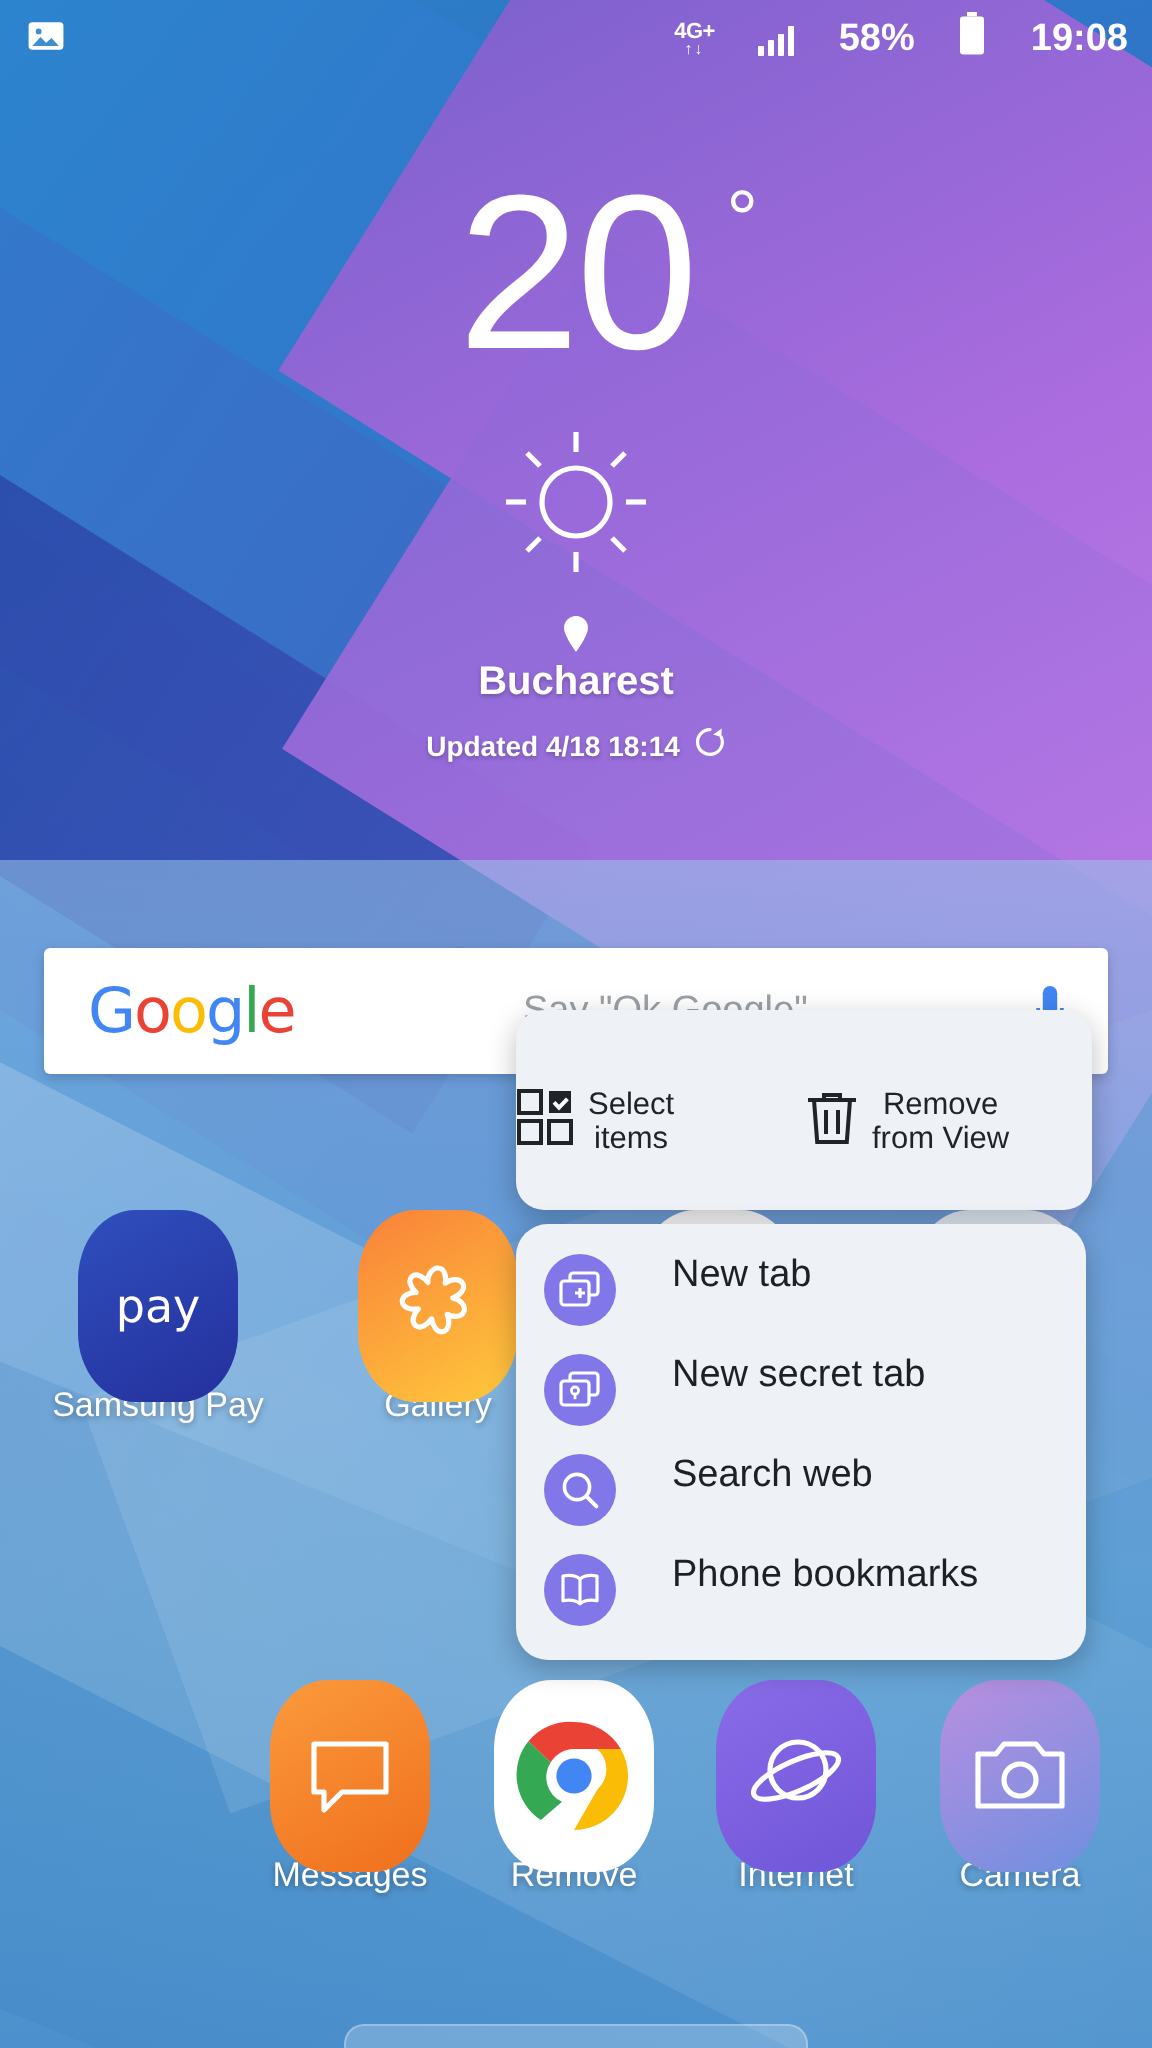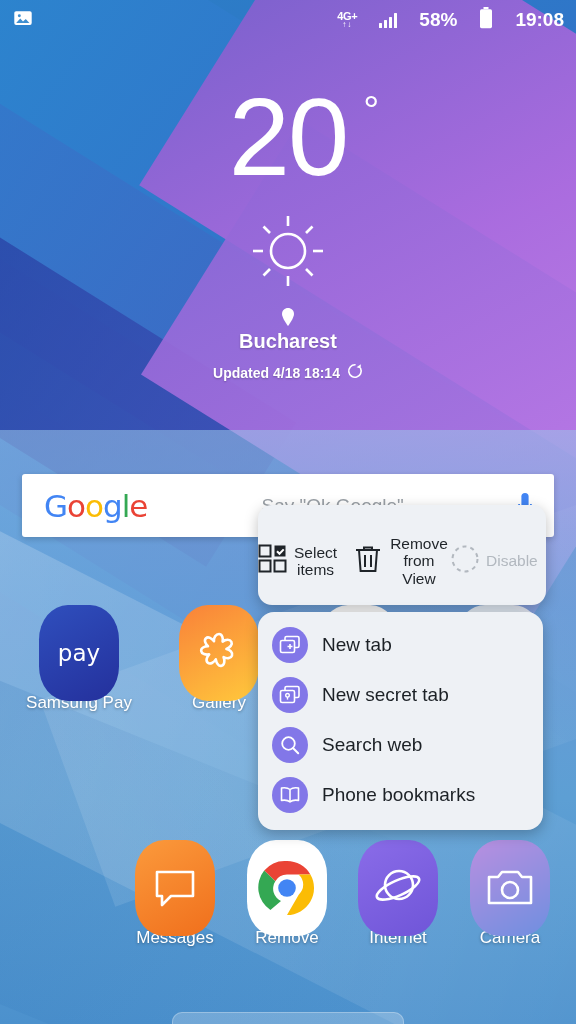--- a/index.html
+++ b/index.html
@@ -106,21 +106,21 @@
     box-shadow:0 4px 14px rgba(0,0,0,.25);
   }
   .popup-top { left:258px; top:505px; width:288px; height:100px;
                display:flex; align-items:stretch; }
   .pt-item { flex:1; display:flex; flex-direction:row; align-items:center;
              justify-content:flex-start; padding-top:12px; gap:6px; }
   .pt-item .pt-label { font-size:15.5px; color:#1f2429; text-align:center; line-height:1.12; }
   .pt-item.disabled .pt-label { color:#b2b8bf; }
 
   .popup-menu { left:258px; top:612px; width:285px; border-radius:16px; padding:8px 0 10px; }
-  .pm-item { display:flex; align-items:center; gap:14px; padding:7px 14px; }
+  .pm-item { display:flex; gap:28px; padding:7px 14px; }
   .pm-circle { width:36px; height:36px; border-radius:50%; background:#8277e8;
                display:flex; align-items:center; justify-content:center; flex:0 0 36px; }
   .pm-label { font-size:19px; color:#1c2126; }
   .tail { position:absolute; left:384px; top:812px; width:0; height:0;
           border-left:14px solid transparent; border-right:14px solid transparent;
           border-top:16px solid #eef1f5; }
 
   
   .dock { position:absolute; left:0; top:840px; width:576px; height:120px; }
   .home-ind { position:absolute; left:172px; top:1012px; width:232px; height:30px;
@@ -355,28 +355,20 @@
         <svg width="28" height="30" viewBox="0 0 28 30">
           <path d="M2 6h24" stroke="#1f2429" stroke-width="2" fill="none"></path>
           <path d="M10 6V3.5h8V6" stroke="#1f2429" stroke-width="2" fill="none"></path>
           <path d="M5 6l1.6 21h14.8L23 6" fill="none" stroke="#1f2429" stroke-width="2"></path>
           <path d="M11 11v12M17 11v12" stroke="#1f2429" stroke-width="2"></path>
         </svg>
       </span>
       <span class="pt-label"><span>Remove</span><br><span>from View</span></span>
     </div>
 
-    <div class="pt-item disabled">
-      <span>
-        <svg width="30" height="30" viewBox="0 0 30 30">
-          <circle cx="15" cy="15" r="12.5" fill="none" stroke="#b2b8bf" stroke-width="2" stroke-dasharray="4 4"></circle>
-        </svg>
-      </span>
-      <span class="pt-label">Disable</span>
-    </div>
   </div>
 
   <div class="popup popup-menu">
     <div class="pm-item">
       <span class="pm-circle">
         <svg width="22" height="20" viewBox="0 0 22 20">
           <rect x="6" y="1.5" width="14" height="11" rx="1.6" fill="none" stroke="#fff" stroke-width="1.6"></rect>
           <rect x="1.5" y="5.5" width="14" height="12" rx="1.6" fill="#8277e8" stroke="#fff" stroke-width="1.6"></rect>
           <path d="M8.5 11.5h5M11 9v5" stroke="#fff" stroke-width="1.6"></path>
         </svg>

